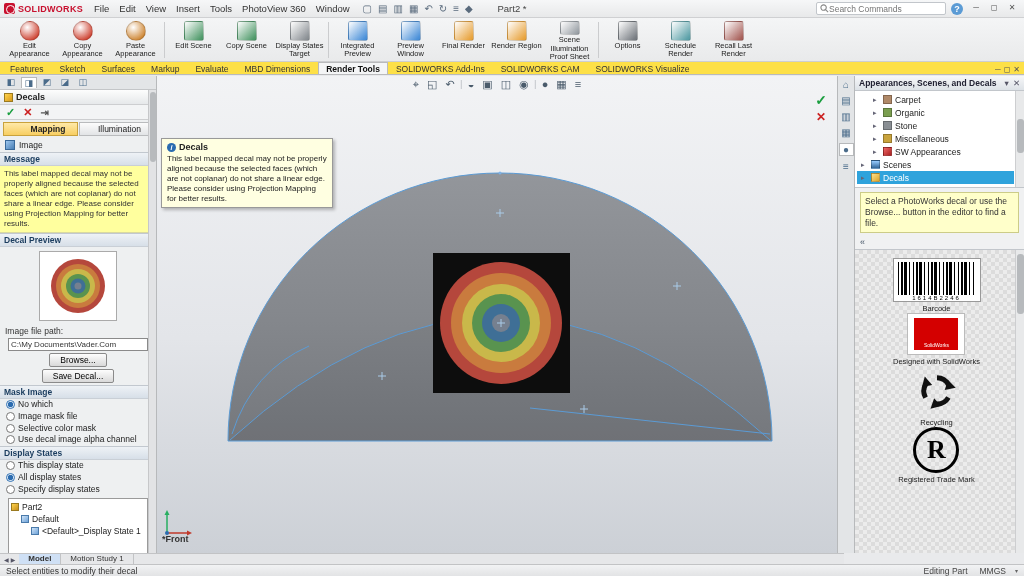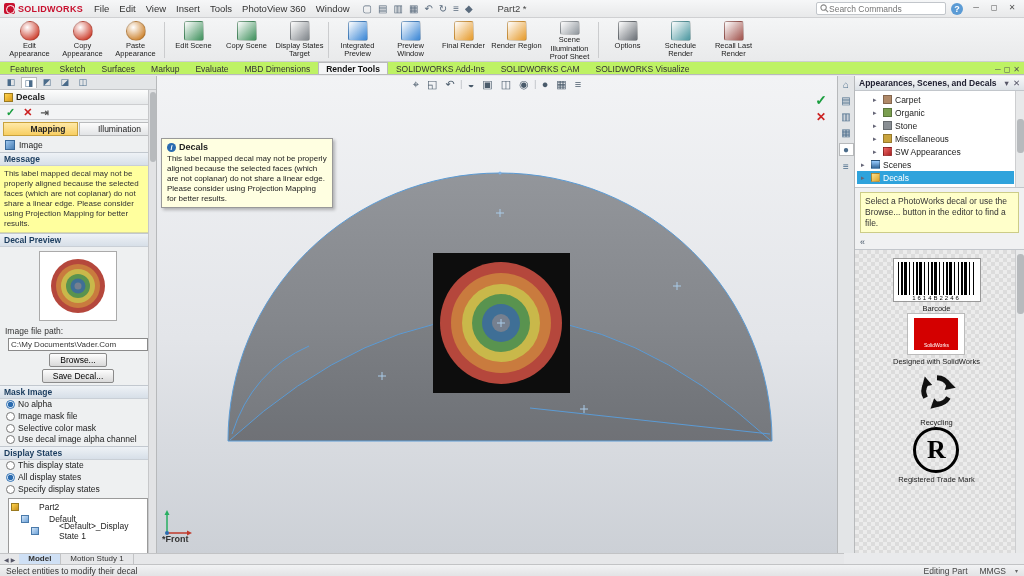--- a/index.html
+++ b/index.html
@@ -25,21 +25,21 @@
 
   
   #ribbon { height:44px; background:linear-gradient(#f4f5f6,#e9eaeb); border-bottom:1px solid #cdced0; display:flex; align-items:stretch; padding:1px 3px 0 3px; }
   .rb { width:53px; display:flex; flex-direction:column; align-items:center; padding-top:2px; cursor:default; }
   .rb .ic { width:20px; height:20px; border-radius:50%; background:radial-gradient(circle at 35% 30%, #fff 0%, var(--c) 75%); border:1px solid rgba(0,0,0,.15); margin-bottom:1px; }
   .rb.sq .ic { border-radius:3px; background:linear-gradient(135deg,#fff 0%, var(--c) 90%); }
   .rb .lb { font-size:7.5px; line-height:1.1; text-align:center; color:#222; }
   .vsep { width:1px; background:#cbccce; margin:3px 2px; }
 
   
-  #tabstrip { height:13px; background:#bef264; display:flex; align-items:flex-end; padding-left:2px; border-bottom:1px solid #b9babc; }
+  #tabstrip { height:13px; background:#fde047; display:flex; align-items:flex-end; padding-left:2px; border-bottom:1px solid #b9babc; }
   .tab { padding:0 7px; font-size:8.5px; color:#333; height:12px; line-height:12px; border:1px solid transparent; border-bottom:none; }
   .tab.active { background:#f4f5f6; border-color:#b9babc; font-weight:bold; color:#111; }
   .ts-right { margin-left:auto; display:flex; gap:3px; padding-right:4px; font-size:8px; color:#555; }
 
   
   #main { position:absolute; top:76px; bottom:23px; left:0; right:0; display:flex; }
 
   
   #pm { width:157px; background:#eef0f1; border-right:1px solid #b7b9bb; position:relative; font-size:8.5px; overflow:hidden; }
   .pm-tabs { height:14px; display:flex; gap:2px; padding:1px 3px; background:#e3e5e7; border-bottom:1px solid #c4c6c8; }
@@ -60,21 +60,21 @@
   .sec-h .caret { margin-left:auto; color:#4a6b8a; font-size:7px; }
   .msg-body { background:#ffff9e; padding:3px 4px; color:#333; line-height:1.25; font-size:8px; border-bottom:1px solid #d9d9a0; }
   .preview-wrap { display:flex; justify-content:center; padding:4px; }
   .preview-box { width:78px; height:70px; background:#fff; border:1px solid #aaa; display:flex; align-items:center; justify-content:center; }
   .path-label { padding:1px 5px; color:#333; }
   .path-input { display:block; width:140px; margin:1px auto; height:13px; border:1px solid #8a8a8a; font-size:8px; padding:0 2px; font-family:"Liberation Sans",sans-serif; color:#333; background:#fff; }
   .pm-btn { display:block; margin:2px auto; border:1px solid #8a8a8a; background:linear-gradient(#fdfdfd,#d9d9d9); border-radius:2px; font-size:8.5px; padding:1px 10px; font-family:"Liberation Sans",sans-serif; }
   .radio { display:flex; align-items:flex-start; gap:3px; padding:1px 6px; line-height:1.15; }
   .radio input { width:9px; height:9px; margin-top:0; accent-color:#2b6cb0; }
   .ds-box { width:140px; height:64px; margin:3px auto; background:#fff; border:1px solid #9a9a9a; padding:2px; overflow:hidden; }
-  .ds-row { display:flex; align-items:center; gap:20px; height:12px; }
+  .ds-row { display:flex; align-items:center; gap:3px; height:12px; }
   .ds-row .deco { width:8px; height:8px; flex:none; }
   .d-part { background:linear-gradient(135deg,#ffd34d,#c98f1b); border:1px solid #9a7a20; }
   .d-conf { background:linear-gradient(135deg,#cfe3f7,#6fa3d9); border:1px solid #4a7aaa; }
   .ds-row.lv1 { padding-left:10px; } .ds-row.lv2 { padding-left:20px; }
   .pm-scroll { position:absolute; right:0; top:14px; bottom:0; width:8px; background:#e2e3e5; border-left:1px solid #c6c7c9; }
   .pm-scroll .thumb { width:6px; height:70px; margin:2px auto; background:#b7babd; border-radius:3px; }
 
   
   #viewport { flex:1; position:relative; background:linear-gradient(#f2f3f5 0%, #e3e5e9 55%, #ccd0d6 100%); overflow:hidden; }
   .hud { position:absolute; top:1px; left:50%; transform:translateX(-50%); display:flex; gap:2px; padding:1px 4px; }
@@ -312,21 +312,21 @@
     <input class="path-input" type="text" value="C:\My Documents\Vader.Com" style="">
     <button class="pm-btn">Browse...</button>
     <button class="pm-btn">Save Decal...</button>
 
     <div class="sec-h">
       <span>Mask Image</span>
       <span class="caret">▴</span>
     </div>
     <label class="radio">
       <input type="radio" name="mask" checked="" style="">
-      <span>No alpha</span>
+      <span>No which</span>
     </label>
     <label class="radio">
       <input type="radio" name="mask" style="">
       <span>Image mask file</span>
     </label>
     <label class="radio">
       <input type="radio" name="mask" style="">
       <span>Selective color mask</span>
     </label>
     <label class="radio">

